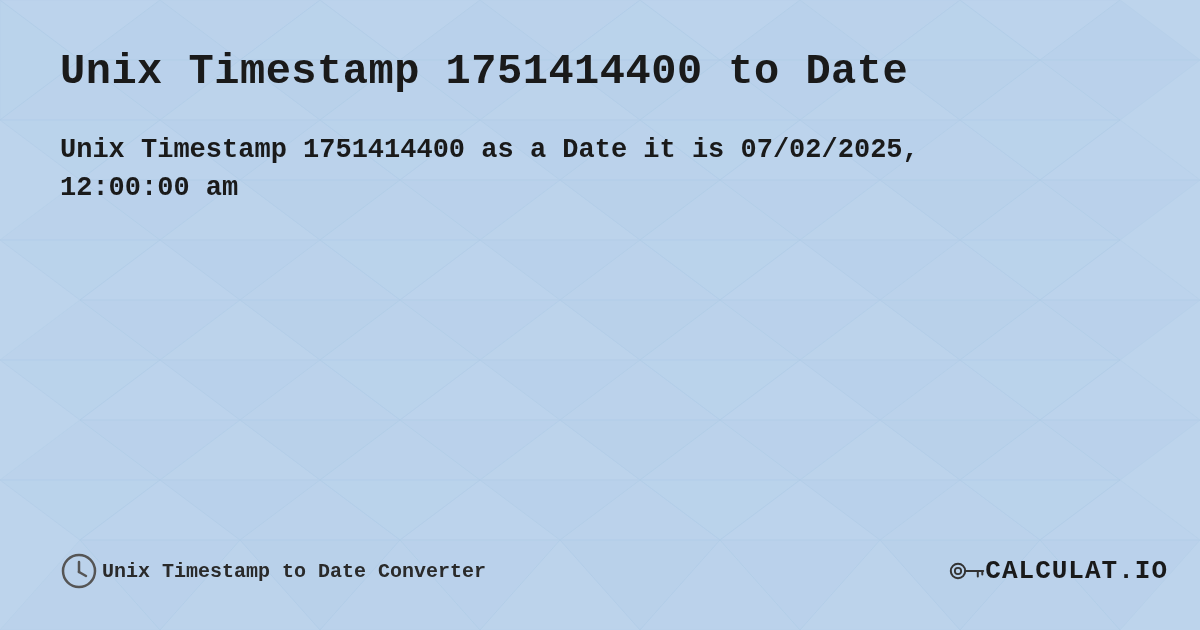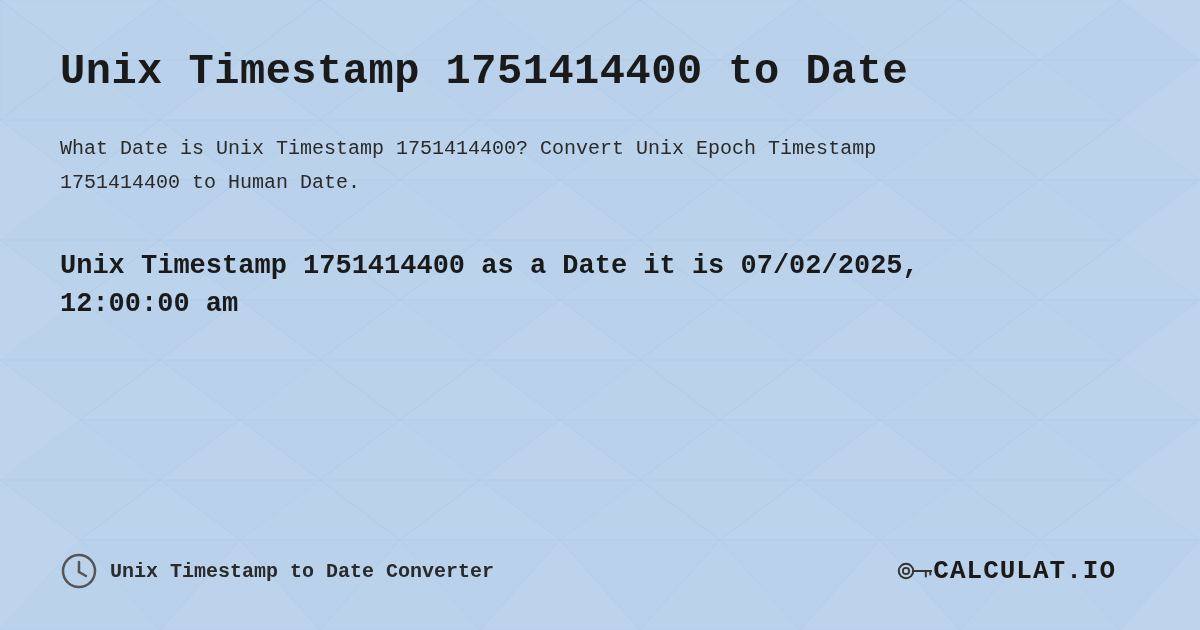--- a/index.html
+++ b/index.html
@@ -18,21 +18,21 @@
       position: absolute;
       inset: 0;
       width: 100%;
       height: 100%;
       z-index: 0;
     }
 
     .content {
       position: relative;
       z-index: 1;
-      padding: 48px 84px 40px 60px;
+      padding: 48px 32px 40px 60px;
       display: flex;
       flex-direction: column;
       height: 100%;
     }
 
     .main-title {
       font-size: 42px;
       font-weight: 900;
       color: #1a1a1a;
       letter-spacing: 0.5px;
@@ -64,21 +64,21 @@
     .footer {
       display: flex;
       align-items: center;
       justify-content: space-between;
       margin-top: 40px;
     }
 
     .footer-left {
       display: flex;
       align-items: center;
-      gap: 12px;
+      gap: 4px;
     }
 
     .clock-icon {
       width: 38px;
       height: 38px;
       color: #555;
     }
 
     .footer-link-text {
       font-size: 20px;
@@ -264,21 +264,20 @@
     <polygon points="800,630 880,540 960,630" fill="#b8d0ec" opacity="0.25"></polygon>
     <polygon points="880,540 960,630 1040,540" fill="#a0bce0" opacity="0.4"></polygon>
     <polygon points="960,630 1040,540 1120,630" fill="#b0cce8" opacity="0.3"></polygon>
     <polygon points="1040,540 1120,630 1200,540" fill="#a8c4e4" opacity="0.35"></polygon>
   </g>
 </svg>
 
 <div class="content">
   <h1 class="main-title">Unix Timestamp 1751414400 to Date</h1>
 
-  <p class="description">What Date is Unix Timestamp 1751414400? Convert Unix Epoch Timestamp 1751414400 to Human Date.</p>
 
   <div class="result-section">
     <p class="result-text">Unix Timestamp 1751414400 as a Date it is 07/02/2025, 12:00:00 am</p>
   </div>
 
   <div class="footer">
     <div class="footer-left">
 
       <svg class="clock-icon" viewBox="0 0 38 38" fill="none" xmlns="http://www.w3.org/2000/svg">
         <circle cx="19" cy="19" r="16" stroke="#555" stroke-width="2.5" fill="none"></circle>

